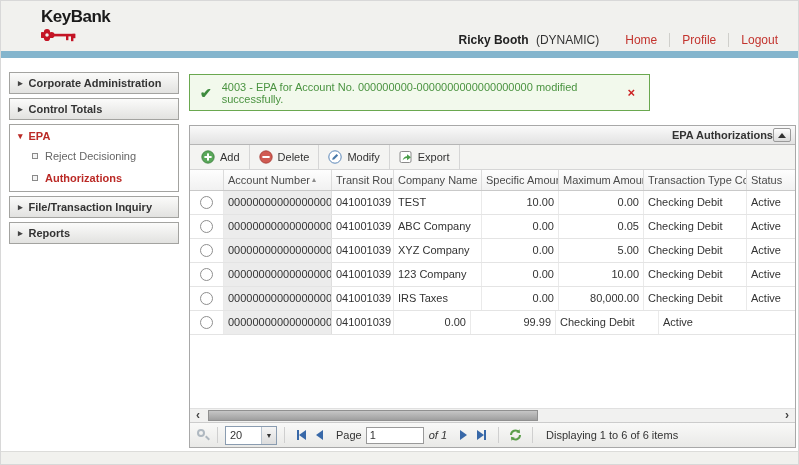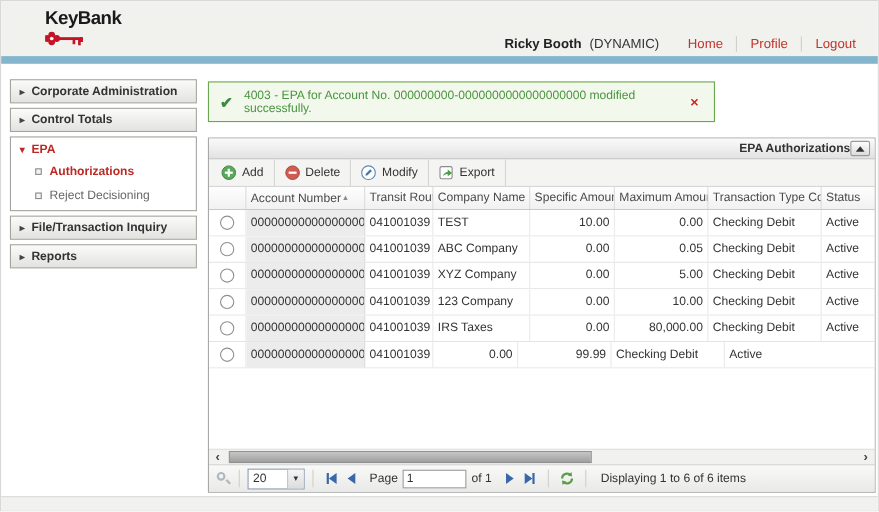--- a/index.html
+++ b/index.html
@@ -83,21 +83,21 @@
   .mag-handle { position:absolute; left:9px; top:9px; width:5px; height:2px; background:#7a8a9a; transform:rotate(45deg); }
   .size-select { width:52px; height:19px; border:1px solid #8a9cb0; background:#fff; display:flex; align-items:center; cursor:pointer; }
   .size-value { flex:1; padding-left:4px; }
   .size-arrow-box { width:15px; height:17px; background:linear-gradient(#f5f5f5,#dcdcdc); border-left:1px solid #b7c3cf; display:flex; align-items:center; justify-content:center; font-size:7px; color:#333; }
   .pg-btn { display:flex; align-items:center; margin:0 5px; cursor:pointer; }
   .tri-left { width:0; height:0; border-top:5px solid transparent; border-bottom:5px solid transparent; border-right:7px solid #3868a8; }
   .tri-right { width:0; height:0; border-top:5px solid transparent; border-bottom:5px solid transparent; border-left:7px solid #3868a8; }
   .bar-v { width:2px; height:10px; background:#3868a8; }
   .page-label { margin:0 4px 0 8px; }
   .page-input { width:58px; height:17px; border:1px solid #9a9a9a; background:#fff; font-family:"Liberation Sans",sans-serif; font-size:11px; padding:0 3px; color:#333; }
-  .of-label { margin:0 8px 0 5px; }
+  .of-label { margin:0 8px 0 5px;font-style:italic; }
   .refresh-btn { margin:0 2px; cursor:pointer; display:flex; align-items:center; }
   .pager-status { margin-left:6px; }
 
   .bottom-strip { position:absolute; left:0; top:450px; width:799px; height:15px; background:#f1f1ee; border-top:1px solid #dcdcda; }
 </style>
 </head>
 <body>
 
 <div id="page">
 
@@ -135,27 +135,27 @@
     </div>
     <div class="acc-item">
       <span class="acc-caret">▸</span>
       <span>Control Totals</span>
     </div>
     <div class="acc-open">
       <div class="acc-open-header">
         <span class="acc-caret">▾</span>
         <span>EPA</span>
       </div>
+      <div class="sub-item">
+        <span class="bullet"></span>
+        <span>Reject Decisioning</span>
+      </div>
       <div class="sub-item active">
         <span class="bullet"></span>
         <span>Authorizations</span>
-      </div>
-      <div class="sub-item">
-        <span class="bullet"></span>
-        <span>Reject Decisioning</span>
       </div>
     </div>
     <div class="acc-item">
       <span class="acc-caret">▸</span>
       <span>File/Transaction Inquiry</span>
     </div>
     <div class="acc-item">
       <span class="acc-caret">▸</span>
       <span>Reports</span>
     </div>

